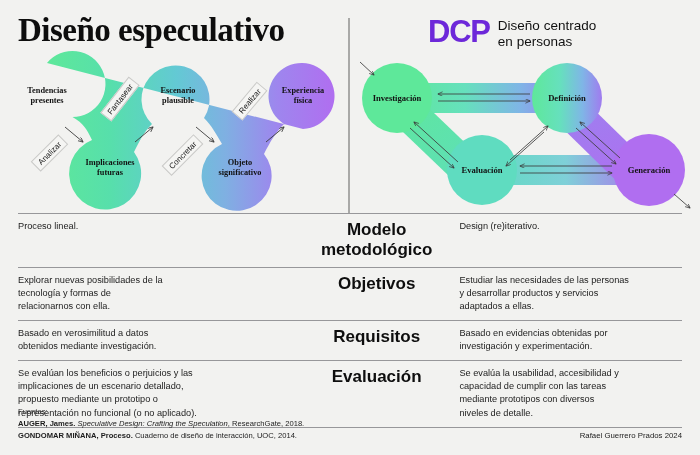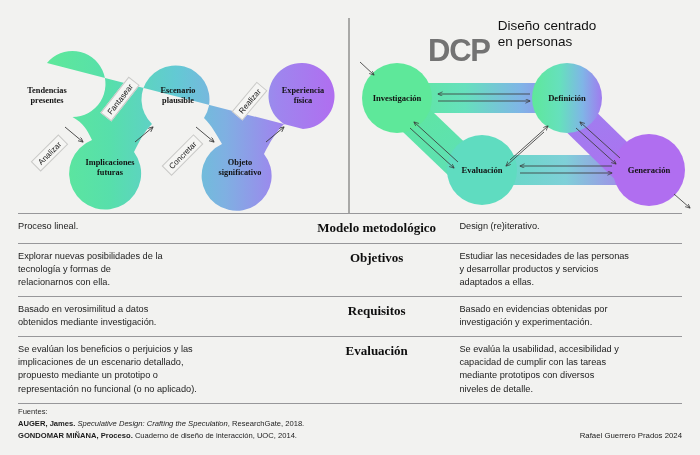--- a/index.html
+++ b/index.html
@@ -20,21 +20,21 @@
     font-weight:700;font-size:33px;letter-spacing:-0.5px;
     color:#0d0d0d;line-height:1;
   }
   .hdr-right{
     position:absolute;left:428px;top:16px;
     display:flex;align-items:flex-start;gap:8px;
   }
   .dcp{
     font-family:"Liberation Sans", sans-serif;
     font-weight:700;font-size:31px;letter-spacing:-1.2px;
-    color:#737373;line-height:1;margin-top:19px;
+    color:#6d28d9;line-height:1;
   }
   .dcp-sub{
     font-family:"Liberation Sans", sans-serif;
     font-size:13.5px;line-height:1.18;color:#111;
     padding-top:2px;white-space:pre-line;
   }
   .vdiv{
     position:absolute;left:348px;top:18px;width:1.5px;height:196px;
     background:#a9a9a7;
   }
@@ -76,38 +76,39 @@
   .trow:last-child{border-bottom:1.3px solid #97979a;}
   .c-left{width:270px;padding-right:10px;}
   .c-mid{width:168px;text-align:center;padding-top:0px;}
   .c-right{width:226px;padding-left:0px;}
   .celltxt{
     font-size:9.2px;line-height:1.42;color:#1c1c1c;
     font-family:"Liberation Sans", sans-serif;
     white-space:pre-line;
   }
   .midtxt{
-    font-family:Liberation Serif, serif;
-    font-weight:700;font-size:13px;color:#0e0e0e;
+    font-family:Liberation Sans, sans-serif;
+    font-weight:700;font-size:17px;color:#0e0e0e;
   }
 
   
   .footer{position:absolute;left:18px;top:406px;width:664px;
           display:flex;justify-content:space-between;align-items:flex-end;}
   .f-left{font-size:7.6px;line-height:1.55;color:#1c1c1c;}
   .f-left .lbl{color:#2a2a2a;}
   .f-left b{font-weight:700;}
   .f-left i{font-style:italic;}
   .credit{font-size:7.8px;color:#1c1c1c;padding-bottom:1px;}
 </style>
 </head>
 <body>
 
 <div class="page">
 
+  <div class="hdr-left">Diseño especulativo</div>
 
   <div class="hdr-right">
     <div class="dcp">DCP</div>
     <div class="dcp-sub">Diseño centrado
 en personas</div>
   </div>
 
   <div class="vdiv"></div>
 
   <div class="diagram" id="diagram-speculative">

